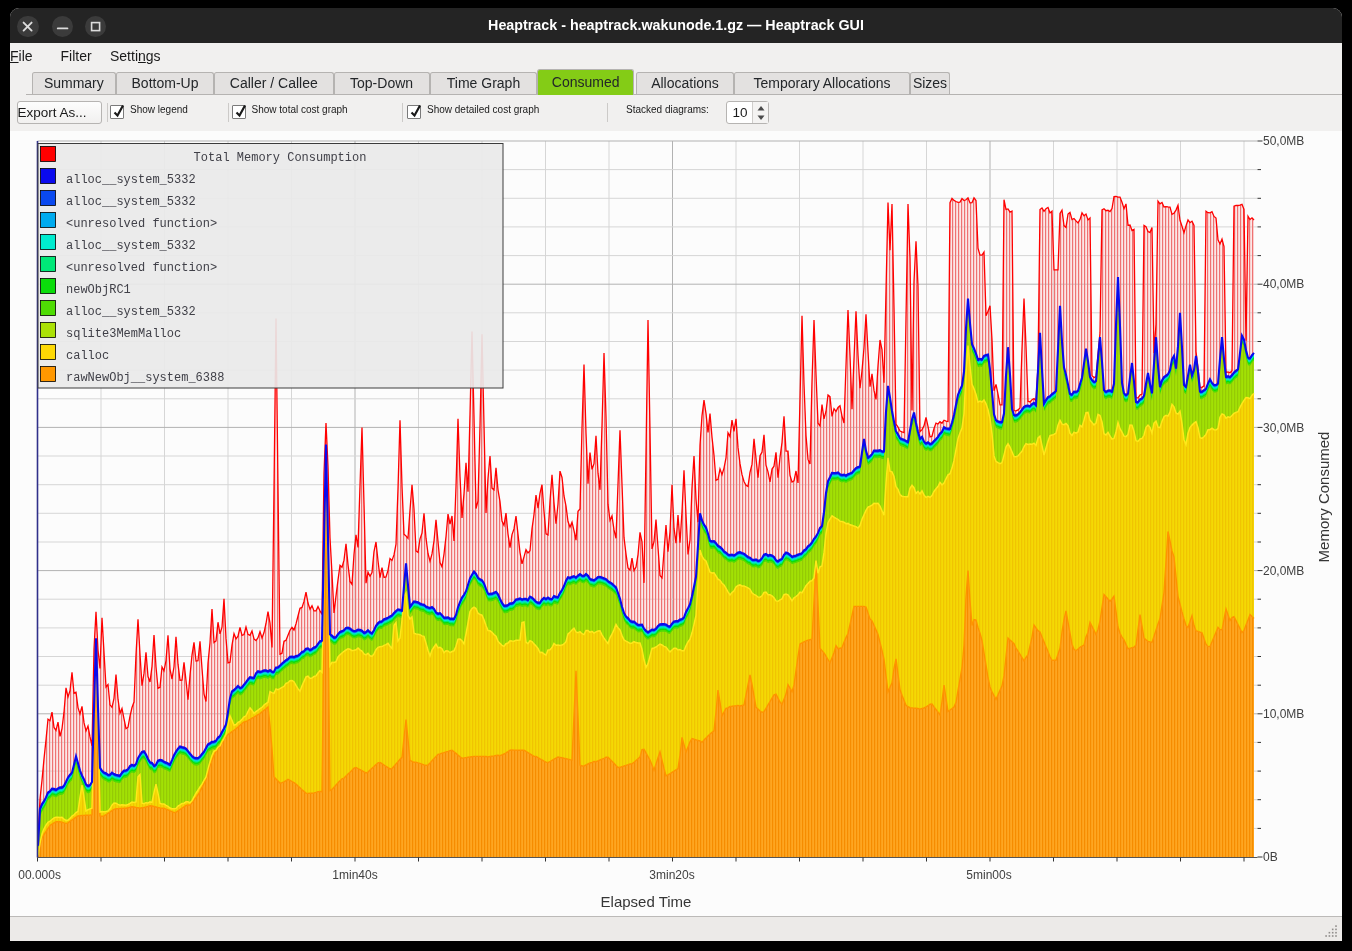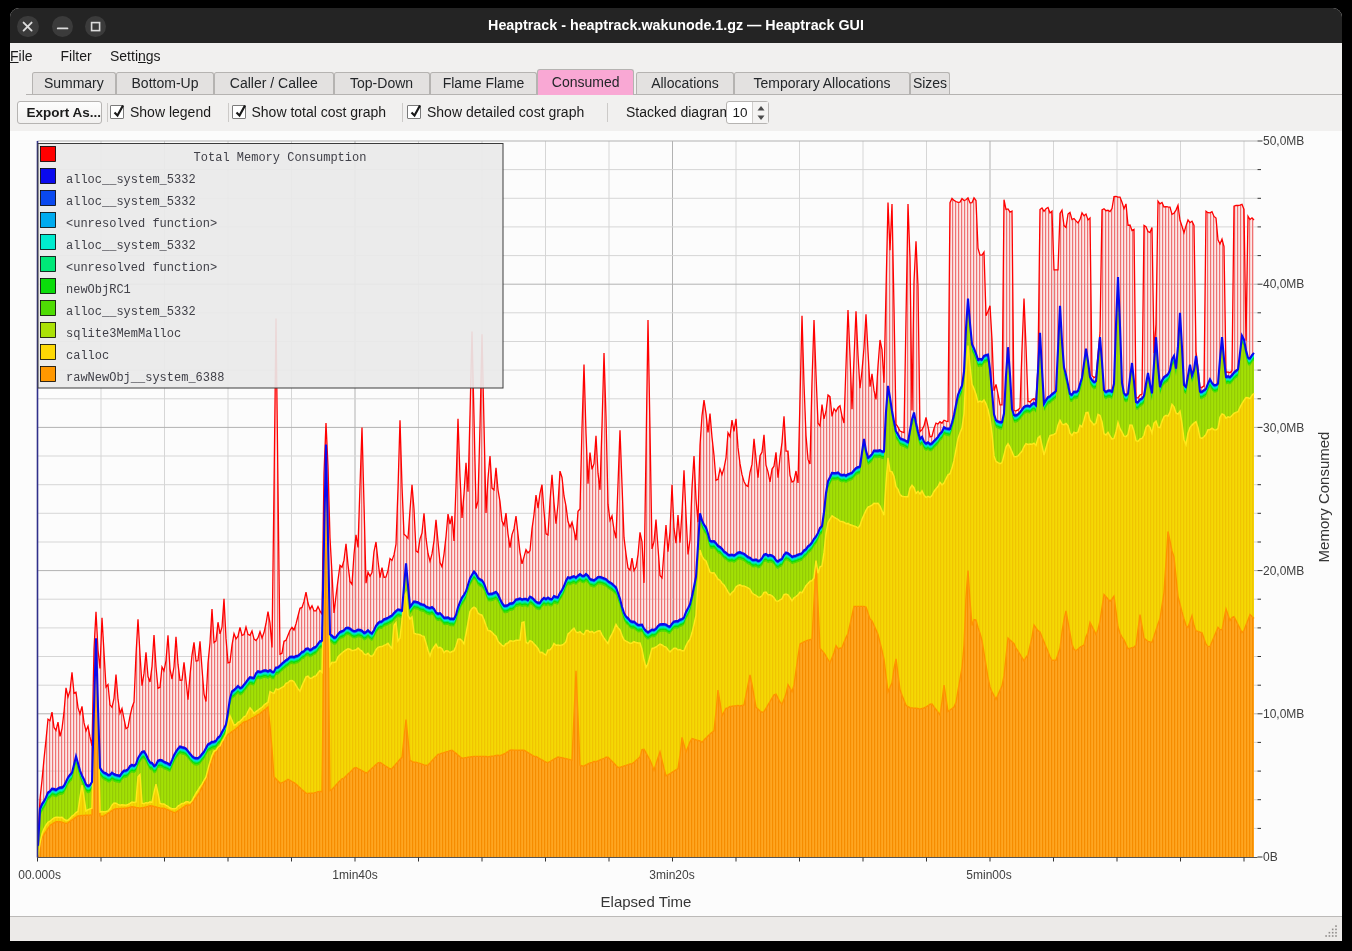--- a/index.html
+++ b/index.html
@@ -5,27 +5,27 @@
 #win { position:absolute; left:10px; top:8px; width:1332px; height:933px; background:#f1f0ef; border-radius:9px 9px 0 0; overflow:hidden; }
 #tbar { position:absolute; left:0; top:0; width:100%; height:35px; background:#242424; }
 .circ { position:absolute; top:7.6px; width:21.2px; height:21.2px; border-radius:50%; background:#3b3b3b; }
 .circ svg { position:absolute; left:0; top:0; }
 #title { position:absolute; top:0; left:0; width:100%; height:35px; line-height:35px; text-align:center; color:#fff; font-size:14.3px; font-weight:bold; }
 #menu { position:absolute; left:0; top:35px; width:100%; height:26px; background:#f1f0ef; font-size:14px; color:#1a1a1a; }
 #menu span { position:absolute; top:5px; }
 #tabrow { position:absolute; left:16px; top:61px; width:100%; height:26px; background:#f1f0ef; }
 #tabrow .bline { position:absolute; left:0; bottom:0.5px; width:100%; height:1px; background:#b5b3b1; }
 .tab { position:absolute; top:3.3px; height:22.2px; background:#e3e1e0; border:1px solid #b5b3b1; border-bottom:none; border-radius:2.5px 2.5px 0 0; text-align:center; font-size:14px; color:#232629; line-height:21px; z-index:1; }
-.tab.sel { top:0px; height:26px; background:#f9a8d4; border-radius:3px 3px 0 0; z-index:3; line-height:24px; }
+.tab.sel { top:0px; height:26px; background:#84cc16; border-radius:3px 3px 0 0; z-index:3; line-height:24px; }
 #toolbar { position:absolute; left:0; top:87px; width:100%; height:36px; background:#f1f0ef; font-size:14px; color:#1a1a1a; }
-#exportbtn { position:absolute; left:6.5px; top:5.5px; width:85.5px; height:23.5px; background:linear-gradient(#fdfdfd,#f1f0ef); border:1px solid #b6b4b2; border-radius:3px; text-align:right; line-height:22px; font-size:13.5px;font-weight:bold; }
+#exportbtn { position:absolute; left:6.5px; top:5.5px; width:85.5px; height:23.5px; background:linear-gradient(#fdfdfd,#f1f0ef); border:1px solid #b6b4b2; border-radius:3px; text-align:left; line-height:22px; font-size:13.5px; }
 .vsep { position:absolute; top:8px; height:19px; width:1px; background:#cccac8; }
 .cb { position:absolute; top:10px; width:14px; height:14px; background:#fff; border:1px solid #7a7a7a; border-radius:1px; }
 .cb svg { position:absolute; left:0.5px; top:-2.5px; }
-.cblab { position:absolute; top:8.5px; font-size:14px; }
+.cblab { position:absolute; top:8.5px; font-size:10px; }
 #spin { position:absolute; left:716px; top:5.5px; width:43px; height:23.5px; background:#fff; border:1px solid #b6b4b2; border-radius:3px; }
 #spin .num { position:absolute; left:0; top:0; width:26px; text-align:center; line-height:21.5px; font-size:13.5px; }
 #spin .arr { position:absolute; right:0; top:0; width:16px; height:100%; border-left:1px solid #cfcdcb; background:#f4f3f2; }
 #chartbox { position:absolute; left:0; top:123px; width:1332px; height:785px; background:#fcfcfc; }
 #status { position:absolute; left:0; top:908px; width:100%; height:25px; background:#eceae8; border-top:1px solid #bcbab8; }
 </style></head>
 <body>
 <div id="win">
   <div id="tbar">
     <div id="title">Heaptrack - heaptrack.wakunode.1.gz — Heaptrack GUI</div>
@@ -49,21 +49,21 @@
     <span style="left:0"><u>F</u>ile</span>
     <span style="left:50.5px">Filter</span>
     <span style="left:100px">Setti<u>n</u>gs</span>
   </div>
   <div id="tabrow">
     <div class="bline"></div>
 <div class="tab" style="left:5.699999999999999px;width:84.3px">Summary</div>
 <div class="tab" style="left:90px;width:98px">Bottom-Up</div>
 <div class="tab" style="left:188px;width:119.5px">Caller / Callee</div>
 <div class="tab" style="left:307.5px;width:96.10000000000002px">Top-Down</div>
-<div class="tab" style="left:403.6px;width:107.79999999999995px">Flame Flame</div>
+<div class="tab" style="left:403.6px;width:107.79999999999995px">Time Graph</div>
 <div class="tab sel" style="left:511.4px;width:96.60000000000002px">Consumed</div>
 <div class="tab" style="left:610px;width:98px">Allocations</div>
 <div class="tab" style="left:708px;width:176px">Temporary Allocations</div>
 <div class="tab" style="left:884px;width:40px">Sizes</div>
   </div>
   <div id="toolbar">
     <div id="exportbtn">Export As...</div>
     <div class="vsep" style="left:96.5px"></div>
     <div class="cb" style="left:100px">
         <svg width="16" height="18">

